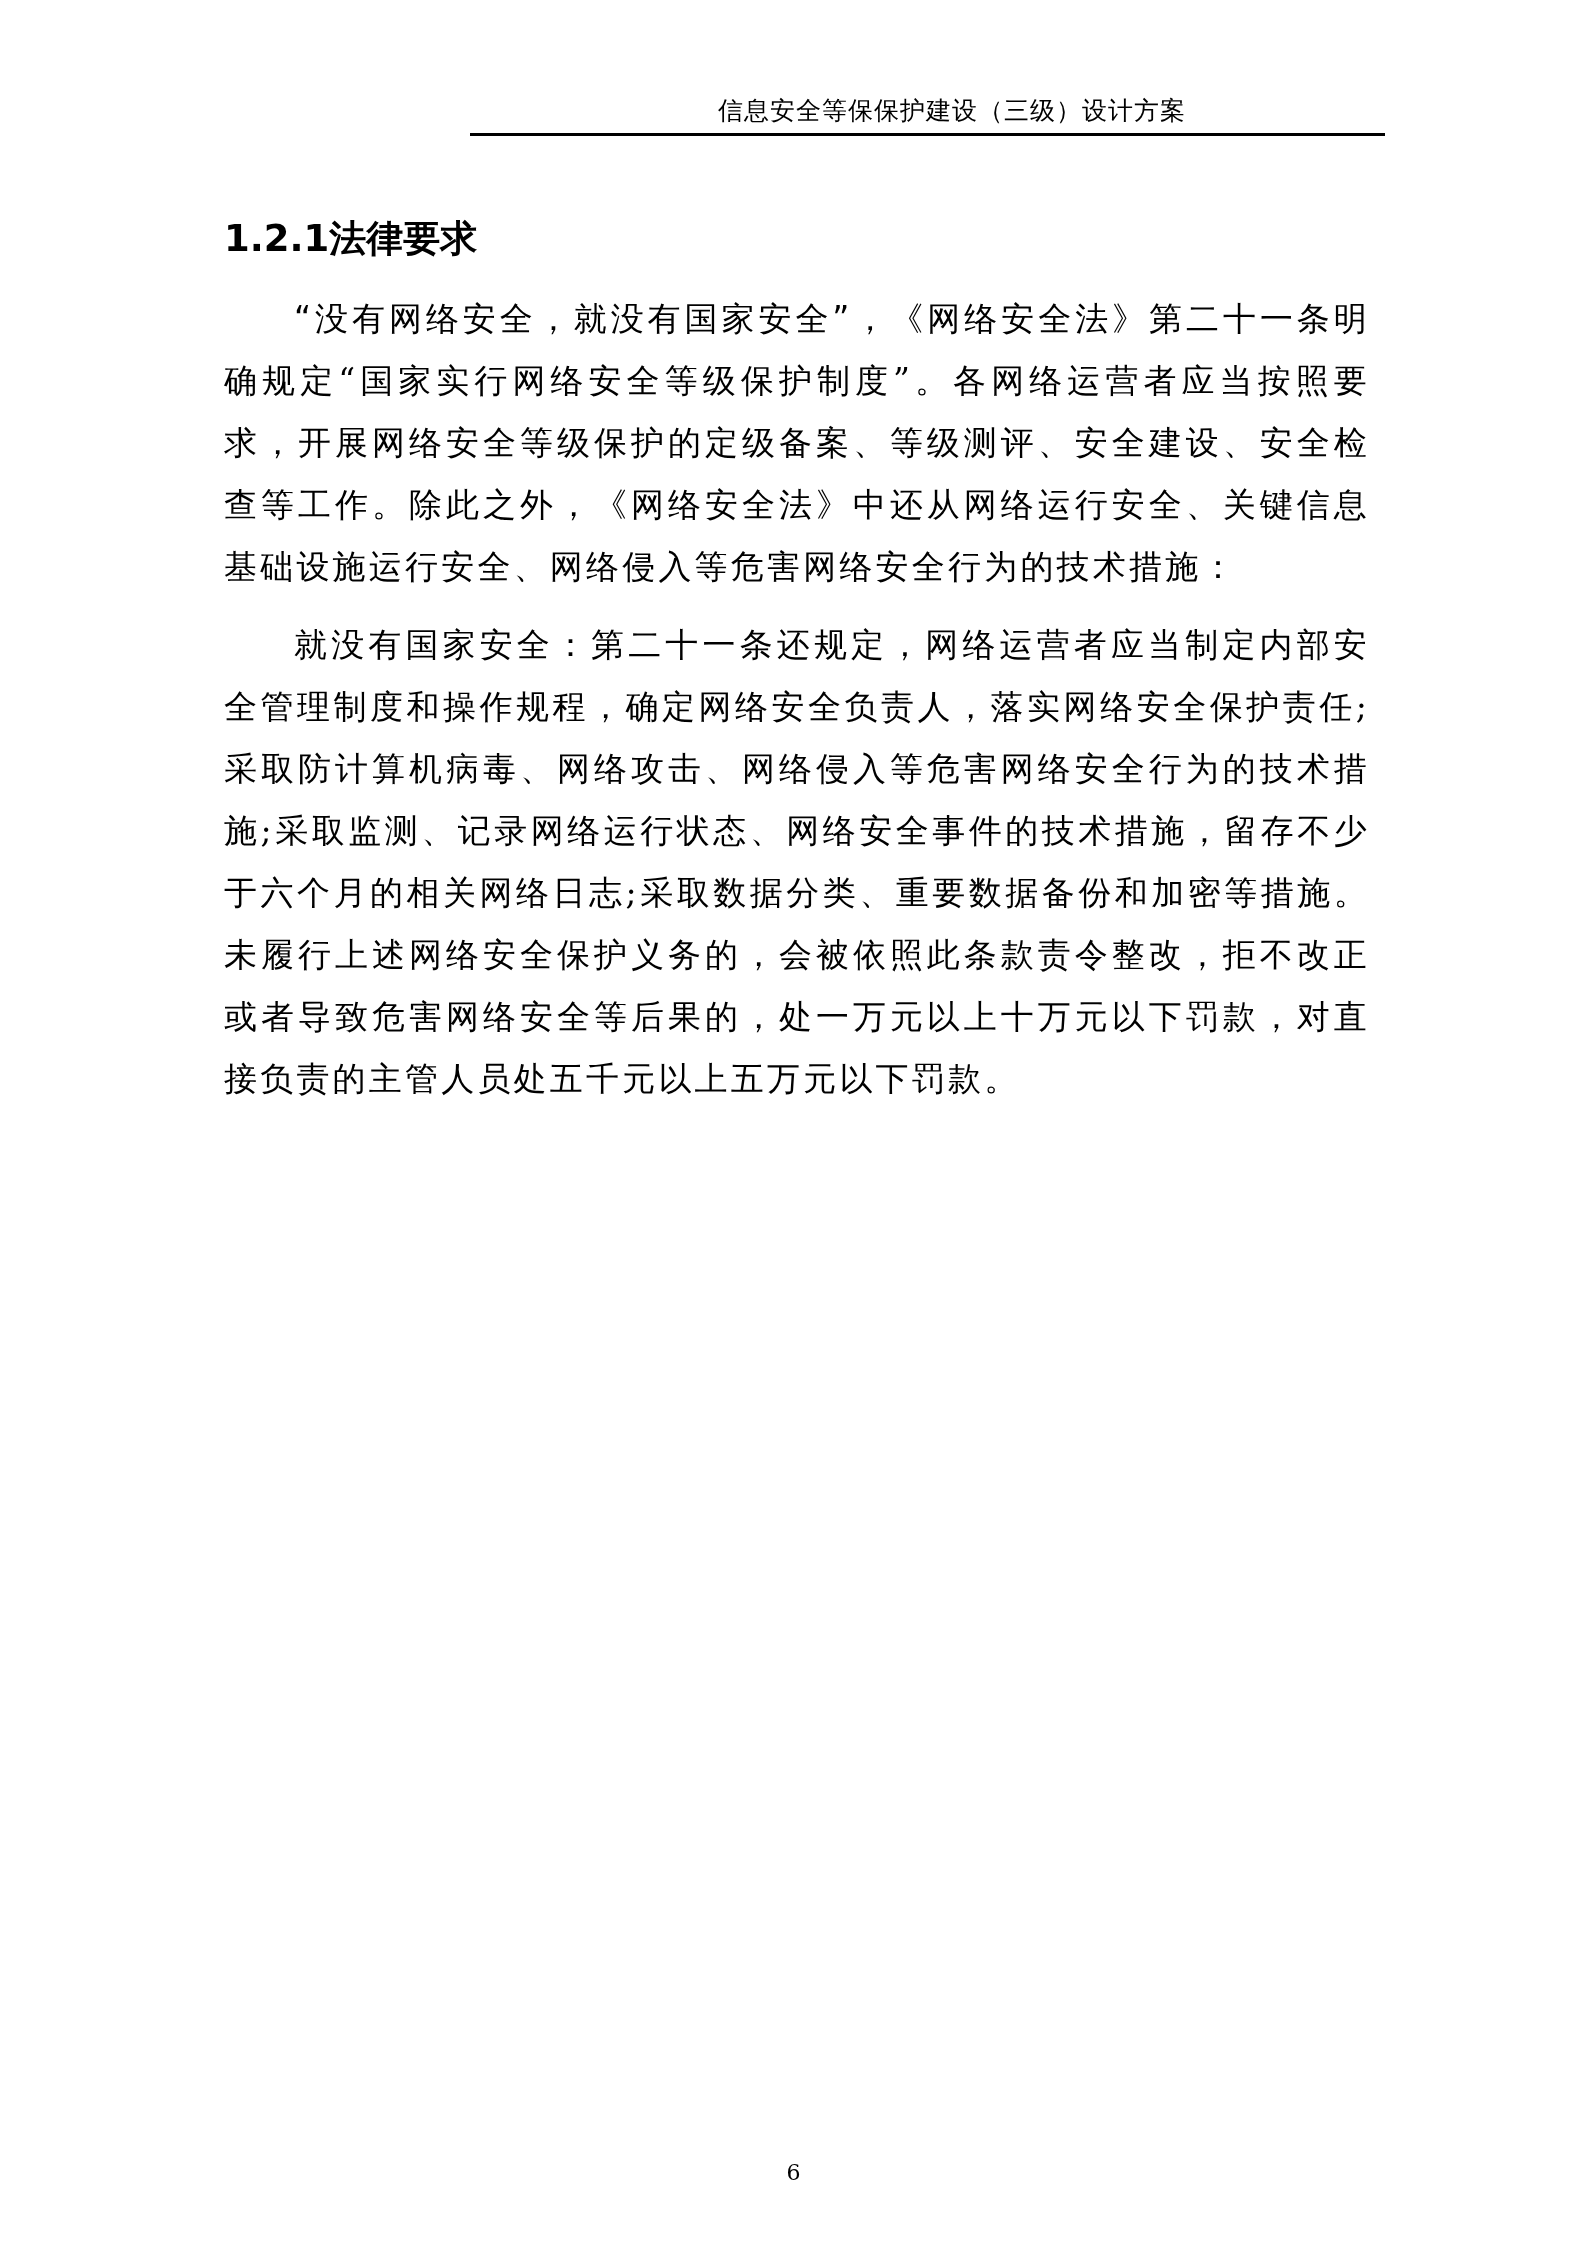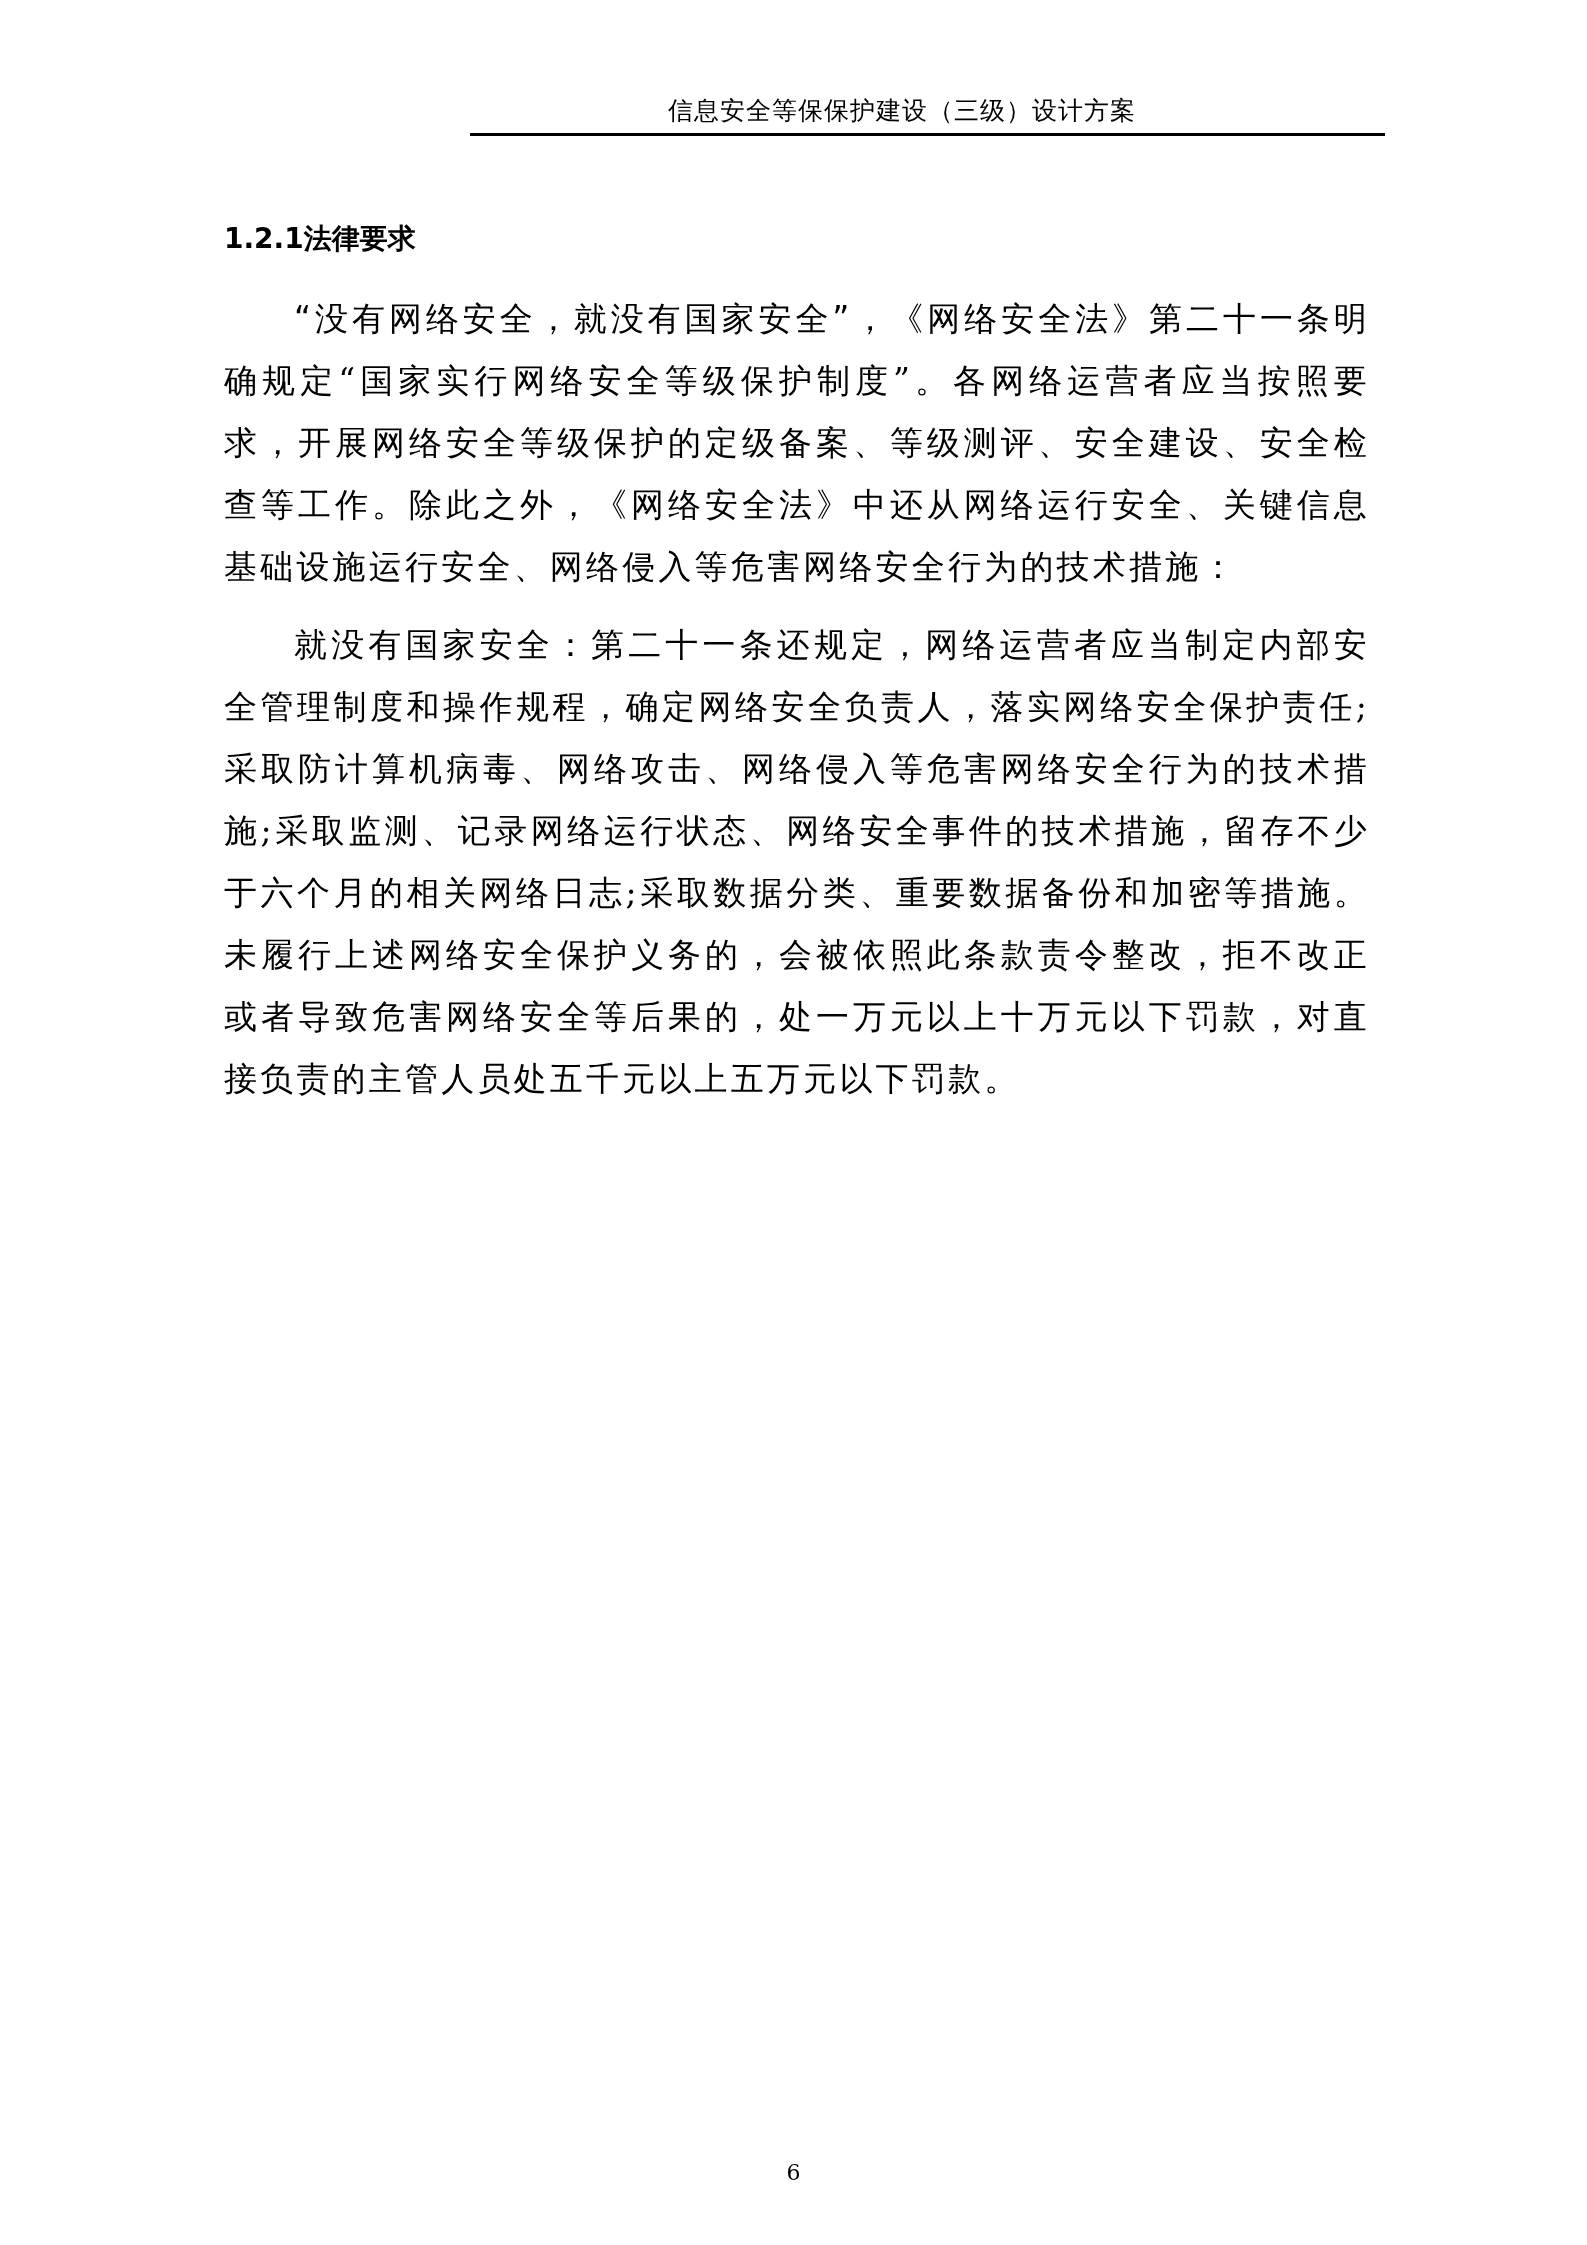--- a/index.html
+++ b/index.html
@@ -1,26 +1,26 @@
 <!DOCTYPE html>
 <html><head>
 <meta charset="utf-8">
 <style>
   html, body { margin: 0; padding: 0; background: #ffffff; }
   body { width: 1587px; height: 2245px; position: relative; overflow: hidden;
          font-family: "DejaVu Serif", "Liberation Serif", serif; color: #000; }
-  .header-title { position: absolute; left: 442px; top: 94px; width: 920px; text-align: center;
+  .header-title { position: absolute; left: 492px; top: 94px; width: 920px; text-align: center;
                   font-size: 25px; letter-spacing: 1px; }
   .header-rule { position: absolute; left: 470px; top: 133px; width: 915px; height: 3px; background: #000; }
   .body { position: absolute; left: 224px; top: 188px; width: 1146px; }
   p { margin: 0; font-size: 33px; line-height: 62px; letter-spacing: 3.2px; text-align: justify; }
   p.indent { text-indent: 70px; }
   .gap { margin-top: 16px; }
   h2 { margin: 18px 0 10px 0; font-family: "DejaVu Sans", "Liberation Sans", sans-serif;
-       font-weight: bold; font-size: 28px; line-height: 66px; letter-spacing: 0px; }
+       font-weight: bold; font-size: 37px; line-height: 66px; letter-spacing: 0px; }
   b { font-family: "DejaVu Sans", "Liberation Sans", sans-serif; font-weight: normal; }
   .page-number { position: absolute; left: 0; width: 1587px; top: 2160px; text-align: center; font-size: 22px; }
 </style>
 </head>
 <body>
 
 <div class="header-title">信息安全等保保护建设（三级）设计方案</div>
 <div class="header-rule"></div>
 
 <div class="body">

